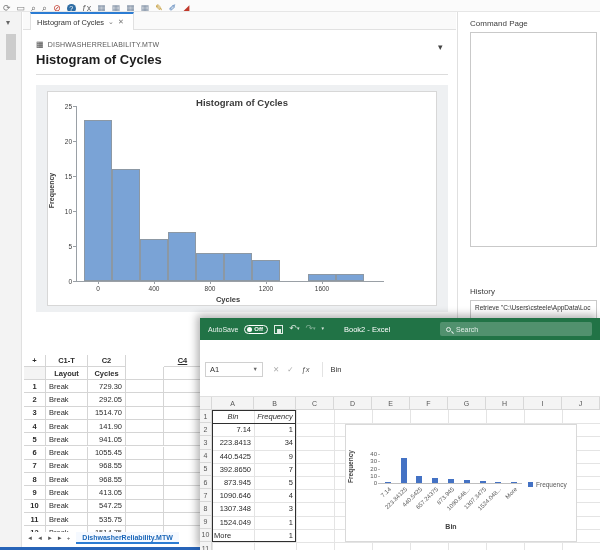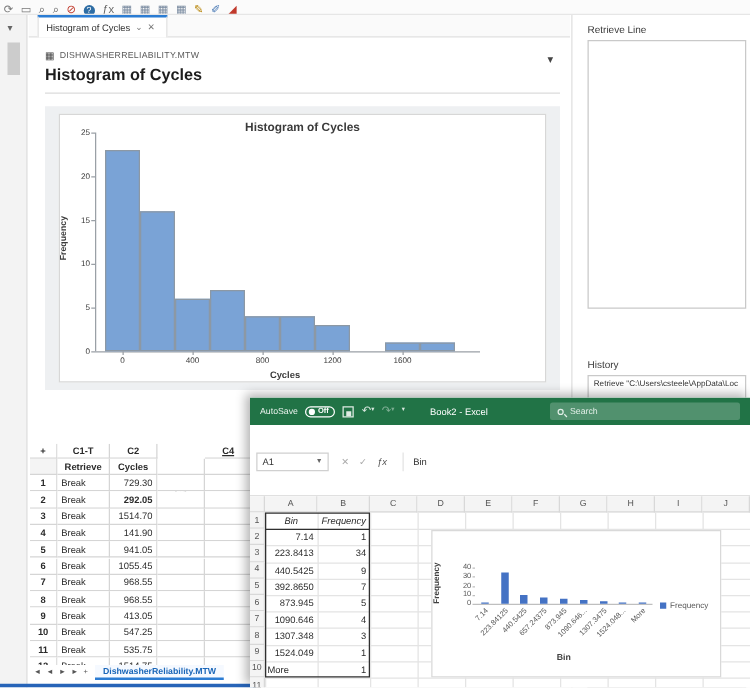--- a/index.html
+++ b/index.html
@@ -204,46 +204,46 @@
         <div class="tickmark" style="left: 218px; top: 189px; width: 1px; height: 3px;"></div>
         <div class="mt-xlab" style="left: 203px; top: 193px;">1200</div>
         <div class="tickmark" style="left: 274px; top: 189px; width: 1px; height: 3px;"></div>
         <div class="mt-xlab" style="left: 259px; top: 193px;">1600</div>
         <div class="mt-ytitle">Frequency</div>
         <div class="mt-xtitle" style="top: 203px;">Cycles</div>
       </div>
   </div>
 
   <div class="abs rp-divider"></div>
-  <div class="abs rp-label cmd-label">Retrieve Line</div>
+  <div class="abs rp-label cmd-label">Command Page</div>
   <div class="abs cmd-box"></div>
   <div class="abs rp-label hist-label">History</div>
   <div class="abs hist-box">
     <div class="hist-entry">Retrieve "C:\Users\csteele\AppData\Loc</div>
   </div>
 
   <div class="abs mt-grid" id="mt-grid">
       <div class="gcell hdr" style="left: 0px; top: 0px; width: 22px; height: 12px;">+</div>
       <div class="gcell hdr" style="left: 22px; top: 0px; width: 42px; height: 12px;">C1-T</div>
       <div class="gcell hdr" style="left: 64px; top: 0px; width: 38px; height: 12px;">C2</div>
       <div class="gcell hdr" style="left: 102px; top: 0px; width: 38px; height: 12px; margin-top: 32px;">C3</div>
       <div class="gcell hdr" style="left: 140px; top: 0px; width: 38px; height: 12px; text-decoration: underline;">C4</div>
       <div class="gcell" style="left: 0px; top: 12px; width: 22px; height: 13px; background: rgb(244, 244, 244);"></div>
-      <div class="gcell hdr" style="left: 22px; top: 12px; width: 42px; height: 13px;">Retrieve</div>
+      <div class="gcell hdr" style="left: 22px; top: 12px; width: 42px; height: 13px;">Layout</div>
       <div class="gcell hdr" style="left: 64px; top: 12px; width: 38px; height: 13px;">Cycles</div>
       <div class="gcell hdr" style="left: 102px; top: 12px; width: 38px; height: 13px;"></div>
       <div class="gcell hdr" style="left: 140px; top: 12px; width: 38px; height: 13px;"></div>
       <div class="gcell rn" style="left: 0px; top: 25px; width: 22px; height: 13.3px;">1</div>
       <div class="gcell txt" style="left: 22px; top: 25px; width: 42px; height: 13.3px;">Break</div>
       <div class="gcell num" style="left: 64px; top: 25px; width: 38px; height: 13.3px;">729.30</div>
       <div class="gcell" style="left: 102px; top: 25px; width: 38px; height: 13.3px;"></div>
       <div class="gcell" style="left: 140px; top: 25px; width: 38px; height: 13.3px;"></div>
       <div class="gcell rn" style="left: 0px; top: 38.3px; width: 22px; height: 13.3px;">2</div>
       <div class="gcell txt" style="left: 22px; top: 38.3px; width: 42px; height: 13.3px;">Break</div>
-      <div class="gcell num" style="left: 64px; top: 38.3px; width: 38px; height: 13.3px; font-weight: bold;">292.05</div>
+      <div class="gcell num" style="left: 64px; top: 38.3px; width: 38px; height: 13.3px;">292.05</div>
       <div class="gcell" style="left: 102px; top: 38.3px; width: 38px; height: 13.3px;"></div>
       <div class="gcell" style="left: 140px; top: 38.3px; width: 38px; height: 13.3px;"></div>
       <div class="gcell rn" style="left: 0px; top: 51.6px; width: 22px; height: 13.3px;">3</div>
       <div class="gcell txt" style="left: 22px; top: 51.6px; width: 42px; height: 13.3px;">Break</div>
       <div class="gcell num" style="left: 64px; top: 51.6px; width: 38px; height: 13.3px;">1514.70</div>
       <div class="gcell" style="left: 102px; top: 51.6px; width: 38px; height: 13.3px;"></div>
       <div class="gcell" style="left: 140px; top: 51.6px; width: 38px; height: 13.3px;"></div>
       <div class="gcell rn" style="left: 0px; top: 64.9px; width: 22px; height: 13.3px;">4</div>
       <div class="gcell txt" style="left: 22px; top: 64.9px; width: 42px; height: 13.3px;">Break</div>
       <div class="gcell num" style="left: 64px; top: 64.9px; width: 38px; height: 13.3px;">141.90</div>

